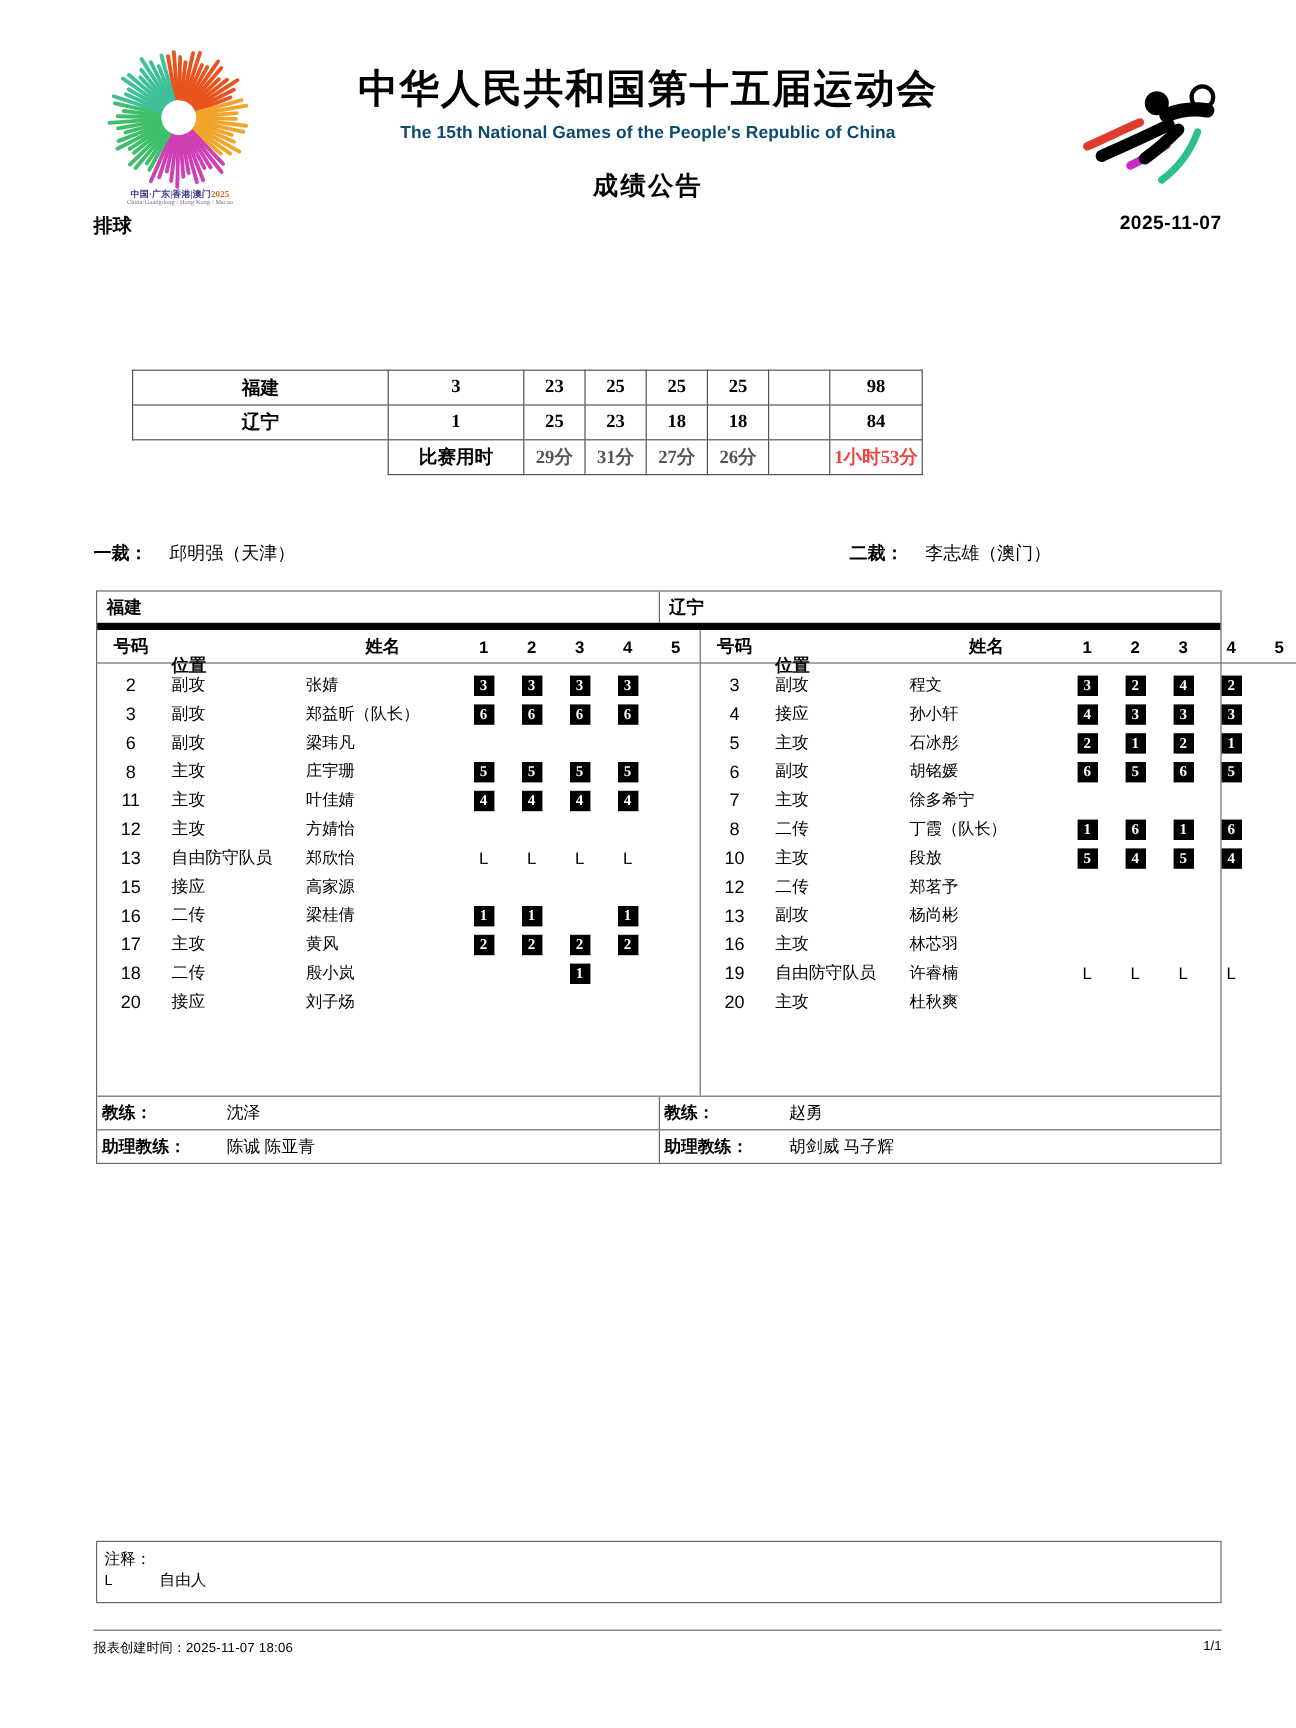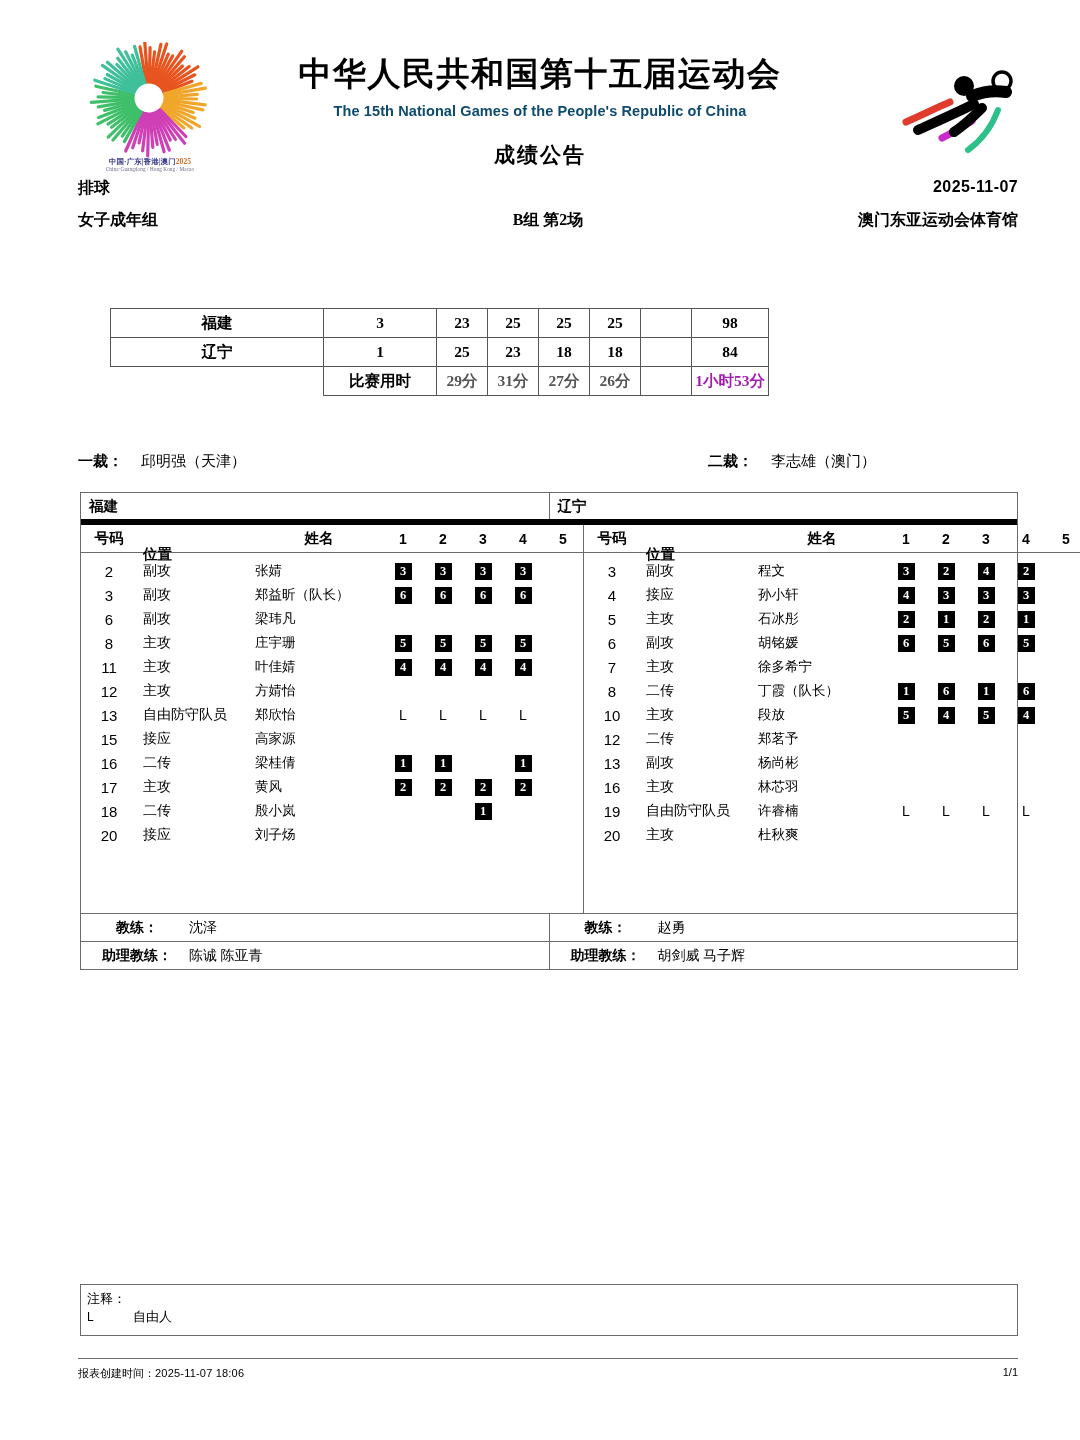--- a/index.html
+++ b/index.html
@@ -149,21 +149,21 @@
     font-size: 15.5px;
     font-weight: bold;
     padding: 0;
   }
   table.score td.blank { border: none; }
   .c-team   { width: 212px; }
   .c-sets   { width: 112px; }
   .c-set    { width: 50px; }
   .c-total  { width: 76px; }
   .dur { font-weight: normal; color: #555; font-size: 13.5px; }
-  .dur-total { font-weight: normal; color: #a21caf; font-size: 13px; }
+  .dur-total { font-weight: normal; color: #ef4444; font-size: 13px; }
 
   .match-info {
     position: absolute;
     left: 818px;
     top: 315px;
     font-size: 12px;
     line-height: 19.5px;
   }
   .match-info .row { white-space: nowrap; }
   .match-info .lbl {
@@ -313,21 +313,21 @@
   }
   .coach-cell {
     flex: 1 1 0;
     display: flex;
     align-items: center;
     font-size: 14px;
     box-sizing: border-box;
     padding-left: 4px;
   }
   .coach-cell.left { border-right: 1px solid #6b6b6b; }
-  .coach-cell .lbl { font-weight: bold; width: 104px; text-align: center; }
+  .coach-cell .lbl { font-weight: bold; width: 104px; }
   .coach-cell .val { }
 
   
   .notes {
     position: absolute;
     left: 80px;
     top: 1284px;
     width: 938px;
     height: 52px;
     border: 1px solid #6b6b6b;
@@ -459,25 +459,20 @@
       <path d="M74,38 C84,34 96,32 108,34" stroke="#000" stroke-width="12" fill="none" stroke-linecap="round"></path>
       <circle cx="104" cy="23" r="9" fill="none" stroke="#000" stroke-width="3.5"></circle>
     </svg>
   </div>
 
   <div class="meta">
     <div class="meta-row r1">
       <div class="meta-left">排球</div>
       <div class="meta-right date">2025-11-07</div>
     </div>
-    <div class="meta-row r2">
-      <div class="meta-left">女子成年组</div>
-      <div class="meta-center">B组  第2场</div>
-      <div class="meta-right">澳门东亚运动会体育馆</div>
-    </div>
   </div>
 
   <div class="score-wrap">
     <table class="score">
       <tbody id="score-body">
           <tr>
             <td class="c-team">福建</td>
             <td class="c-sets">3</td>
             <td class="c-set">23</td>
             <td class="c-set">25</td>

